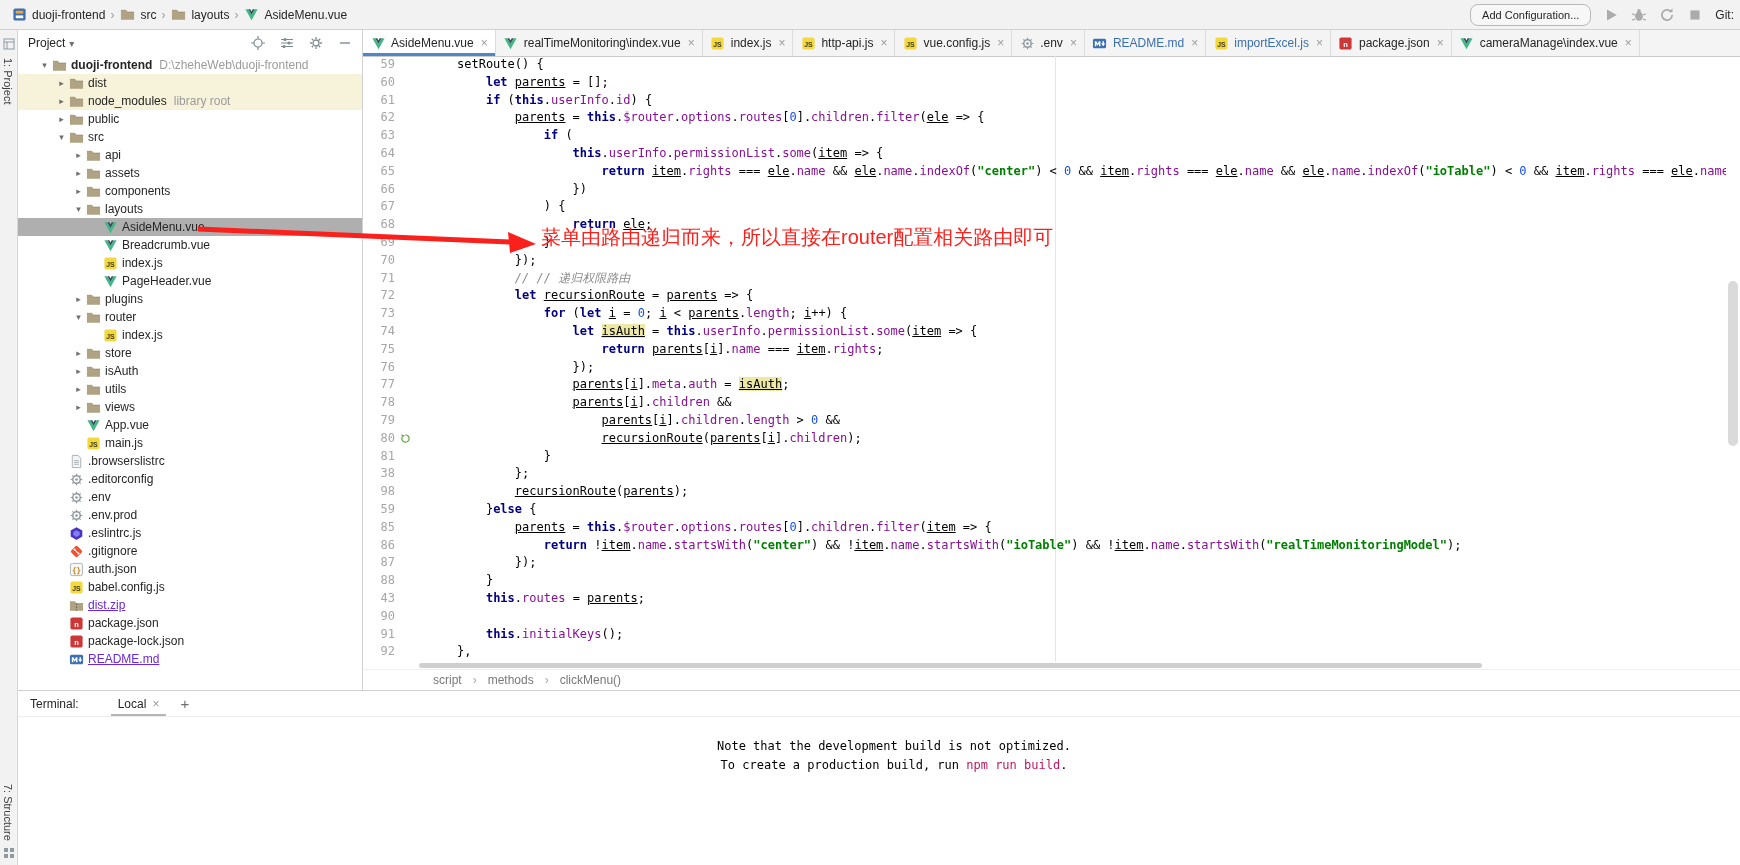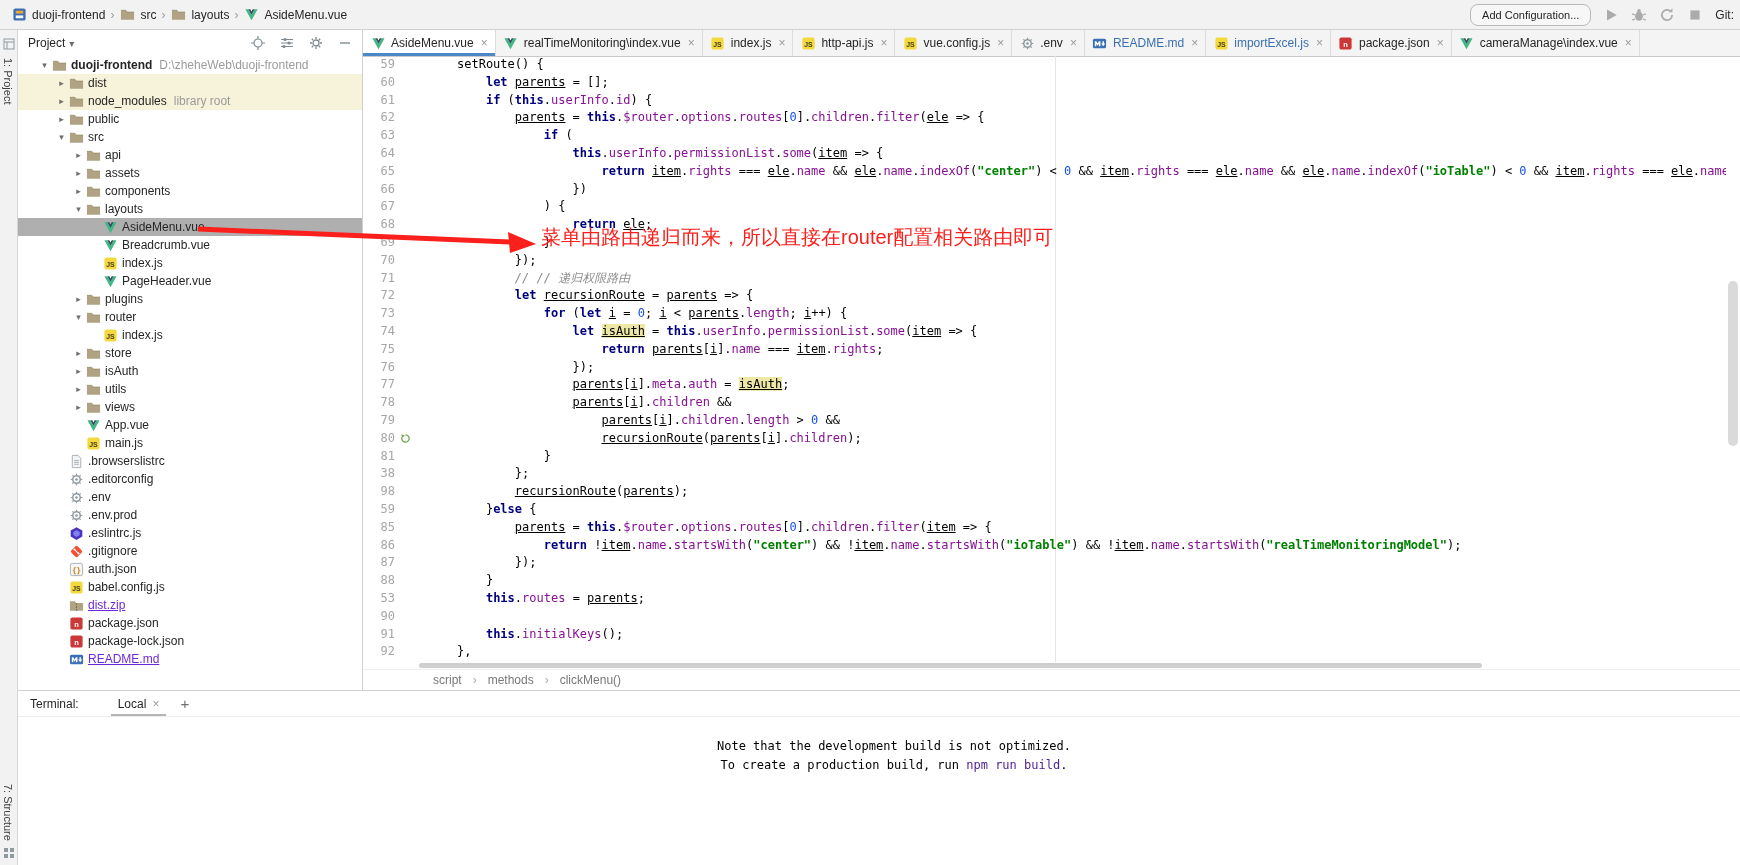--- a/index.html
+++ b/index.html
@@ -90,21 +90,21 @@
   .terminal{position:absolute;left:18px;right:0;bottom:0;height:175px;background:#fff;
             border-top:1px solid #D1D1D1;box-sizing:border-box;text-align:center;}
   .term-head{height:25px;display:flex;align-items:center;padding-left:12px;border-bottom:1px solid #EDEDED;}
   .term-title{color:#262626;}
   .term-tab{display:flex;align-items:center;gap:6px;padding:0 7px;height:25px;margin-left:32px;
             box-shadow:inset 0 -2px 0 #B5B5B5;cursor:default;}
   .term-tab .x{color:#9B9B9B;}
   .term-plus{color:#6E6E6E;font-size:15px;margin-left:14px;cursor:default;}
   .term-body{padding:20px 0 0 30px;font-family:"DejaVu Sans Mono","Liberation Mono",monospace;
              font-size:12px;line-height:19px;color:#000;}
-  .term-cmd{color:#4c1d95;margin-top:47px;}
+  .term-cmd{color:#be185d;margin-top:47px;}
 
   
   .annotation-svg{position:absolute;left:0;top:0;width:1740px;height:865px;pointer-events:none;z-index:40;}
   .annotation-text{position:absolute;left:541px;top:224px;font-size:20px;color:#FB201B;z-index:40;
                    white-space:nowrap;pointer-events:none;}
 </style>
 </head>
 <body>
 
 <div class="titlebar">
@@ -837,21 +837,21 @@
           <span class="ln">87</span>
           <span class="gic"></span>
           <span class="ct"><span class="tk-d">        });</span></span>
         </div>
         <div class="code-line">
           <span class="ln">88</span>
           <span class="gic"></span>
           <span class="ct"><span class="tk-d">    }</span></span>
         </div>
         <div class="code-line">
-          <span class="ln">53</span>
+          <span class="ln">43</span>
           <span class="gic"></span>
           <span class="ct"><span class="tk-d">    </span><span class="tk-k">this</span><span class="tk-d">.</span><span class="tk-p">routes</span><span class="tk-d"> = </span><span class="tk-u">parents</span><span class="tk-d">;</span></span>
         </div>
         <div class="code-line">
           <span class="ln">90</span>
           <span class="gic"></span>
           <span class="ct"></span>
         </div>
         <div class="code-line">
           <span class="ln">91</span>

